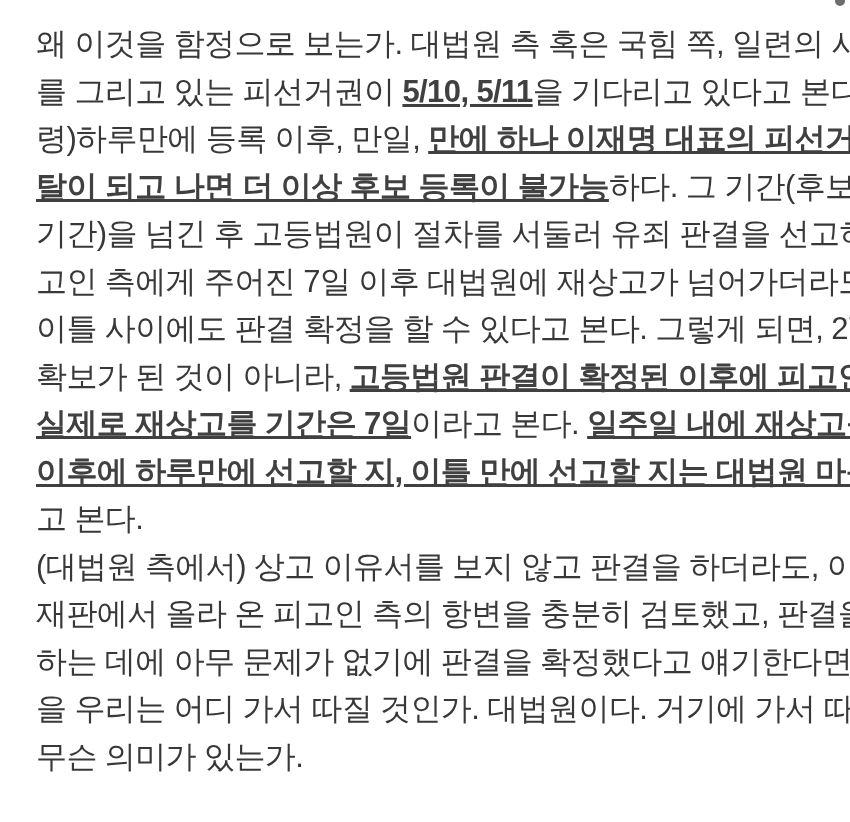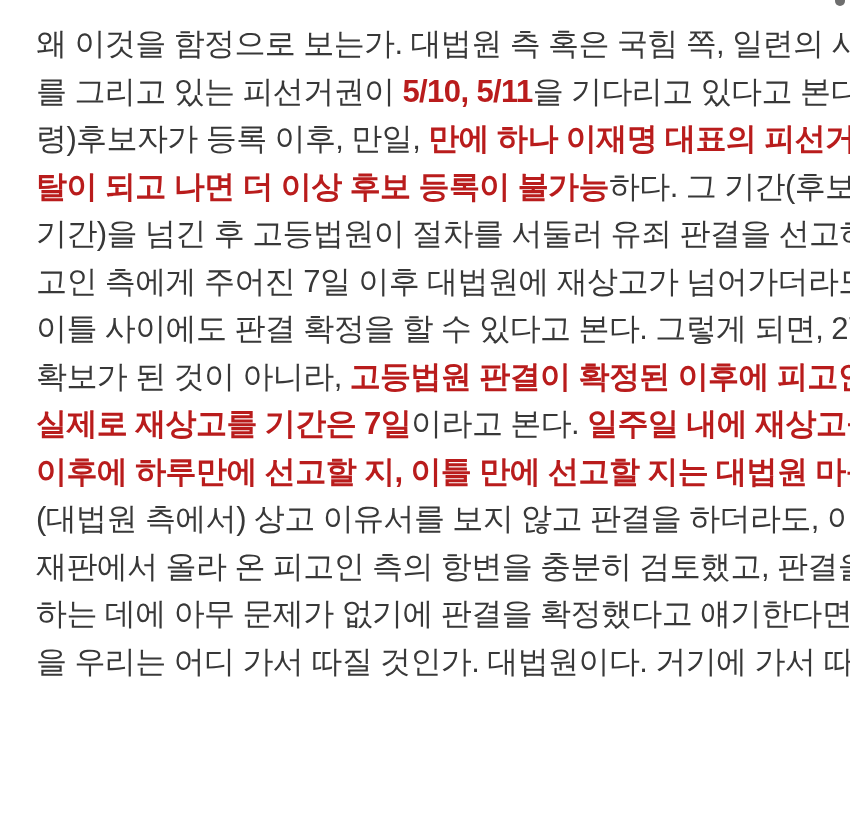--- a/index.html
+++ b/index.html
@@ -31,37 +31,40 @@
     font-size: 31px;
     line-height: 47.5px;
     letter-spacing: -0.6px;
     color: #383838;
     white-space: nowrap;
     font-weight: 400;
   }
   .seg { font-weight: 400; }
   .seg.bold {
     font-weight: 700;
-    color: #b91c1c;
+    color: #404040;
+    text-decoration: underline;
   }
 </style>
 </head>
 <body>
 
 <div class="screen">
   <div class="corner-dot"></div>
   <div class="text-block">
       <div class="text-line"><span class="seg">왜 이것을 함정으로 보는가. 대법원 측 혹은 국힘 쪽, 일련의 시나리오</span></div>
       <div class="text-line"><span class="seg">를 그리고 있는 피선거권이 </span><span class="seg bold">5/10, 5/11</span><span class="seg">을 기다리고 있다고 본다. (대통</span></div>
-      <div class="text-line"><span class="seg">령)후보자가 등록 이후, 만일, </span><span class="seg bold">만에 하나 이재명 대표의 피선거권이 박</span></div>
+      <div class="text-line"><span class="seg">령)하루만에 등록 이후, 만일, </span><span class="seg bold">만에 하나 이재명 대표의 피선거권이 박</span></div>
       <div class="text-line"><span class="seg bold">탈이 되고 나면 더 이상 후보 등록이 불가능</span><span class="seg">하다. 그 기간(후보 등록</span></div>
       <div class="text-line"><span class="seg">기간)을 넘긴 후 고등법원이 절차를 서둘러 유죄 판결을 선고하면, 피</span></div>
       <div class="text-line"><span class="seg">고인 측에게 주어진 7일 이후 대법원에 재상고가 넘어가더라도 하루</span></div>
       <div class="text-line"><span class="seg">이틀 사이에도 판결 확정을 할 수 있다고 본다. 그렇게 되면, 27일이</span></div>
       <div class="text-line"><span class="seg">확보가 된 것이 아니라, </span><span class="seg bold">고등법원 판결이 확정된 이후에 피고인에게</span></div>
       <div class="text-line"><span class="seg bold">실제로 재상고를 기간은 7일</span><span class="seg">이라고 본다. </span><span class="seg bold">일주일 내에 재상고를 해도</span></div>
       <div class="text-line"><span class="seg bold">이후에 하루만에 선고할 지, 이틀 만에 선고할 지는 대법원 마음</span></div>
+      <div class="text-line"><span class="seg">고 본다.</span></div>
       <div class="text-line"><span class="seg">(대법원 측에서) 상고 이유서를 보지 않고 판결을 하더라도, 이미 2심</span></div>
       <div class="text-line"><span class="seg">재판에서 올라 온 피고인 측의 항변을 충분히 검토했고, 판결을 선고</span></div>
       <div class="text-line"><span class="seg">하는 데에 아무 문제가 없기에 판결을 확정했다고 얘기한다면, 그것</span></div>
       <div class="text-line"><span class="seg">을 우리는 어디 가서 따질 것인가. 대법원이다. 거기에 가서 따져 봐야</span></div>
+      <div class="text-line"><span class="seg">무슨 의미가 있는가.</span></div>
     </div>
 </div>
 
 </body></html>

